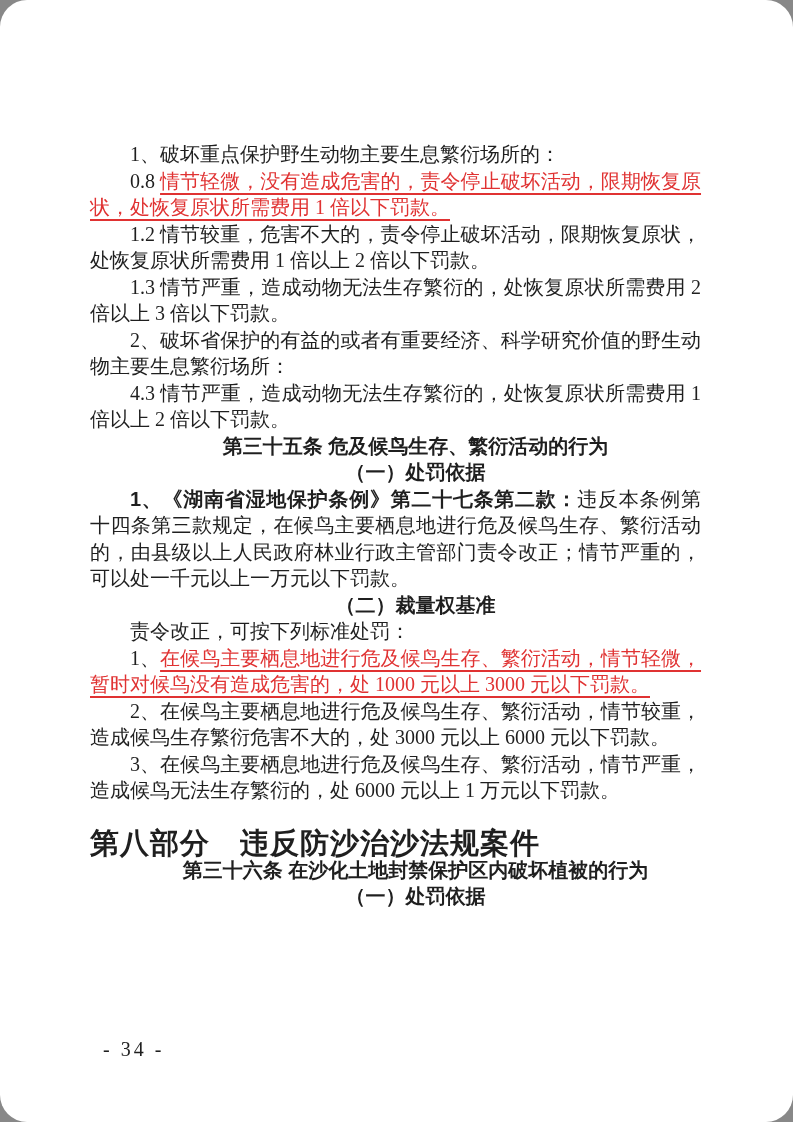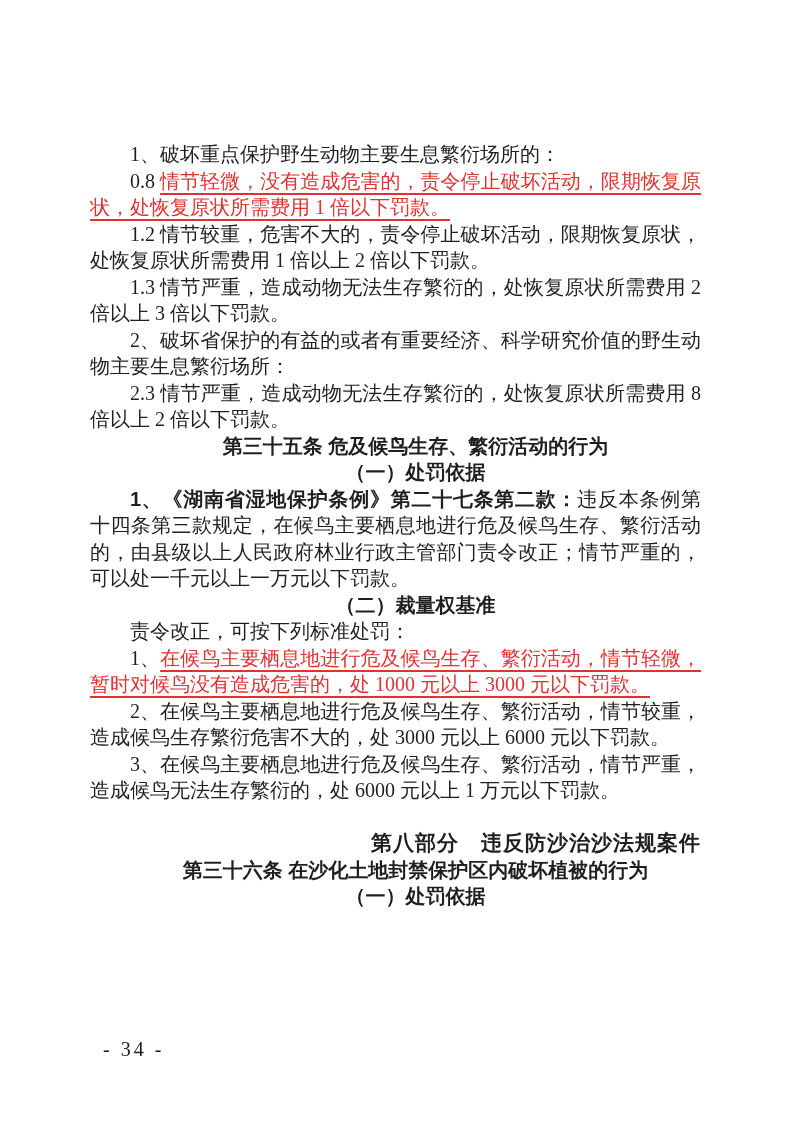--- a/index.html
+++ b/index.html
@@ -13,36 +13,37 @@
     height: 1122px;
     margin: 0 auto;
     background: #ffffff;
     box-sizing: border-box;
     padding: 141px 92px 0 90px;
     font-family: "Liberation Serif", "DejaVu Serif", serif;
     color: var(--ink, #1f1f1f);
     font-size: 20px;
     line-height: 26.5px;
     overflow: hidden;
+    border-radius: 27px;
   }
   .para {
     margin: 0;
     text-indent: 2em;
     text-align: justify;
   }
   .para.heading {
     font-family: Liberation Sans, sans-serif;
     font-weight: bold;
     text-align: center;
   }
   .para.section-title {
     text-indent: 0;
-    text-align: right;
+    text-align: left;
     font-weight: bold;
-    font-size: 21px;
+    font-size: 29px;
     margin-top: 26.5px;
     letter-spacing: 1px;
     font-family: "Liberation Serif", "DejaVu Serif", serif;
   }
   .run-normal {}
   .run-bold {
     font-weight: bold;
     font-family: "Liberation Sans", "DejaVu Sans", sans-serif;
   }
   .run-red-underline {
@@ -65,21 +66,21 @@
 </head>
 <body>
 
 <div class="page" style="background: rgb(255, 255, 255);">
   <div>
       <p class="para body"><span class="run-normal">1、破坏重点保护野生动物主要生息繁衍场所的：</span></p>
       <p class="para body"><span class="run-normal">0.8 </span><span class="run-red-underline">情节轻微，没有造成危害的，责令停止破坏活动，限期恢复原状，处恢复原状所需费用 1 倍以下罚款。</span></p>
       <p class="para body"><span class="run-normal">1.2 情节较重，危害不大的，责令停止破坏活动，限期恢复原状，处恢复原状所需费用 1 倍以上 2 倍以下罚款。</span></p>
       <p class="para body"><span class="run-normal">1.3 情节严重，造成动物无法生存繁衍的，处恢复原状所需费用 2 倍以上 3 倍以下罚款。</span></p>
       <p class="para body"><span class="run-normal">2、破坏省保护的有益的或者有重要经济、科学研究价值的野生动物主要生息繁衍场所：</span></p>
-      <p class="para body"><span class="run-normal">2.3 情节严重，造成动物无法生存繁衍的，处恢复原状所需费用 8 倍以上 2 倍以下罚款。</span></p>
+      <p class="para body"><span class="run-normal">4.3 情节严重，造成动物无法生存繁衍的，处恢复原状所需费用 1 倍以上 2 倍以下罚款。</span></p>
       <p class="para heading"><span class="run-normal">第三十五条 危及候鸟生存、繁衍活动的行为</span></p>
       <p class="para heading"><span class="run-normal">（一）处罚依据</span></p>
       <p class="para body"><span class="run-bold">1、《湖南省湿地保护条例》第二十七条第二款：</span><span class="run-normal">违反本条例第十四条第三款规定，在候鸟主要栖息地进行危及候鸟生存、繁衍活动的，由县级以上人民政府林业行政主管部门责令改正；情节严重的，可以处一千元以上一万元以下罚款。</span></p>
       <p class="para heading"><span class="run-normal">（二）裁量权基准</span></p>
       <p class="para body"><span class="run-normal">责令改正，可按下列标准处罚：</span></p>
       <p class="para body"><span class="run-normal">1、</span><span class="run-red-underline">在候鸟主要栖息地进行危及候鸟生存、繁衍活动，情节轻微，暂时对候鸟没有造成危害的，处 1000 元以上 3000 元以下罚款。</span></p>
       <p class="para body"><span class="run-normal">2、在候鸟主要栖息地进行危及候鸟生存、繁衍活动，情节较重，造成候鸟生存繁衍危害不大的，处 3000 元以上 6000 元以下罚款。</span></p>
       <p class="para body"><span class="run-normal">3、在候鸟主要栖息地进行危及候鸟生存、繁衍活动，情节严重，造成候鸟无法生存繁衍的，处 6000 元以上 1 万元以下罚款。</span></p>
       <p class="para section-title"><span class="run-normal">第八部分　违反防沙治沙法规案件</span></p>
       <p class="para heading"><span class="run-normal">第三十六条 在沙化土地封禁保护区内破坏植被的行为</span></p>

